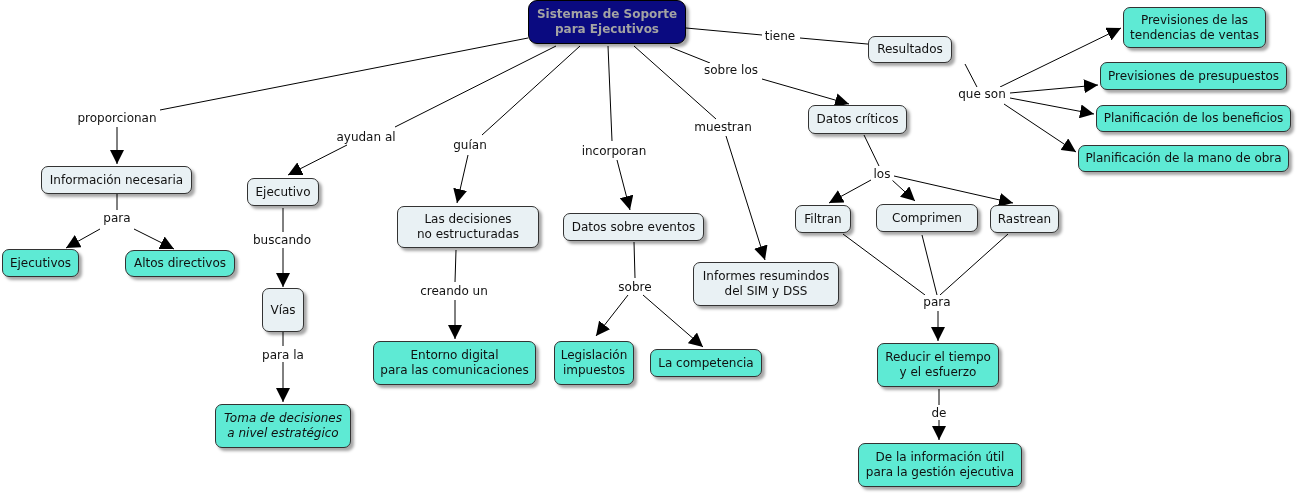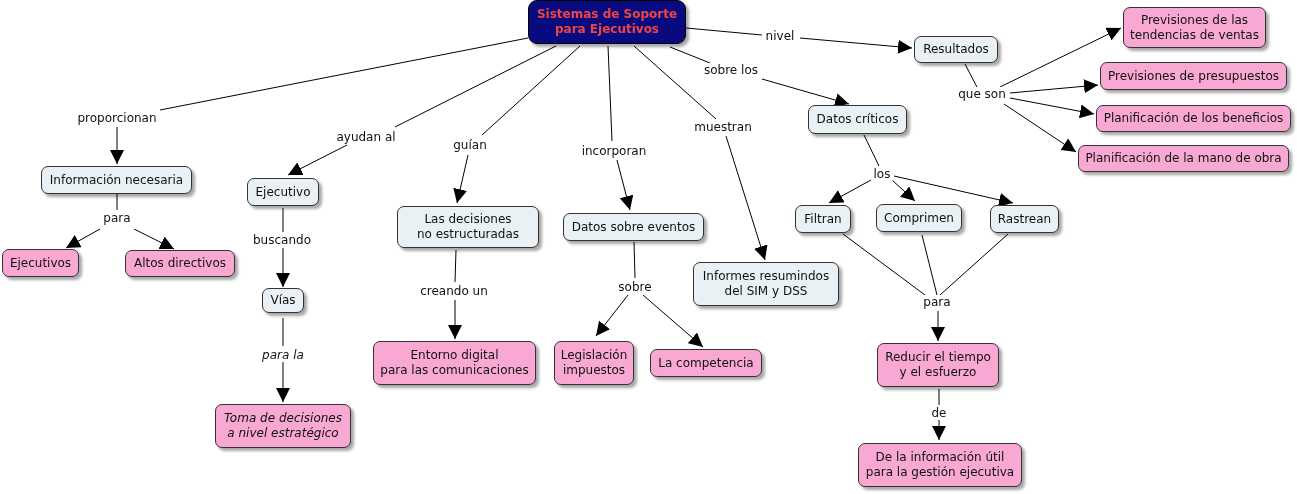--- a/index.html
+++ b/index.html
@@ -4,22 +4,22 @@
   <style>
     html, body { margin: 0; padding: 0; background: #ffffff; }
     body { width: 1297px; height: 494px; position: relative; overflow: hidden;
            font-family: "DejaVu Sans", sans-serif; font-size: 12px; color: #111; }
     #links { position: absolute; left: 0; top: 0; width: 1297px; height: 494px; }
     .node { position: absolute; box-sizing: border-box; border: 1px solid #333;
             border-radius: 7px; text-align: center; line-height: 15px; padding: 0 6px;
             display: flex; align-items: center; justify-content: center;
             box-shadow: 3px 3px 3px rgba(0,0,0,0.35); white-space: pre-line; }
     .blue { background: #e9f1f4; }
-    .yellow { background: #f9a8d4; }
-    .root { background: #0a0a80; color: #ef4444; font-weight: bold; font-size: 12px;
+    .yellow { background: #5eead4; }
+    .root { background: #0a0a80; color: #a3a3a3; font-weight: bold; font-size: 12px;
             border-radius: 9px; border: 1px solid #000; }
     .lbl { position: absolute; background: #fff; padding: 0 2px; line-height: 14px;
            white-space: nowrap; transform: translate(-50%, -50%); }
   </style>
 </head>
 <body>
 
 <svg id="links">
   <defs>
     <marker id="arr" viewBox="0 0 10 10" refX="10" refY="5" markerWidth="14" markerHeight="14" markerUnits="userSpaceOnUse" orient="auto">
@@ -75,65 +75,65 @@
     <line x1="1010" y1="93" x2="1098" y2="85" marker-end="url(#arr)"></line>
     <line x1="1010" y1="98" x2="1094" y2="114" marker-end="url(#arr)"></line>
     <line x1="1004" y1="104" x2="1076" y2="152" marker-end="url(#arr)"></line>
   </g>
 </svg>
 
 <div class="lbl" style="left:117px;top:118px;">proporcionan</div>
 <div class="lbl" style="left:117px;top:218px;">para</div>
 <div class="lbl" style="left:366px;top:137px;">ayudan al</div>
 <div class="lbl" style="left:282px;top:240px;">buscando</div>
-<div class="lbl" style="left:283px;top:355px;font-style:italic;">para la</div>
+<div class="lbl" style="left:283px;top:355px;">para la</div>
 <div class="lbl" style="left:470px;top:145px;">guían</div>
 <div class="lbl" style="left:454px;top:291px;">creando un</div>
 <div class="lbl" style="left:614px;top:151px;">incorporan</div>
 <div class="lbl" style="left:635px;top:287px;">sobre</div>
 <div class="lbl" style="left:723px;top:127px;">muestran</div>
 <div class="lbl" style="left:731px;top:70px;">sobre los</div>
 <div class="lbl" style="left:882px;top:174px;">los</div>
 <div class="lbl" style="left:937px;top:302px;">para</div>
 <div class="lbl" style="left:939px;top:413px;">de</div>
-<div class="lbl" style="left:780px;top:36px;">nivel</div>
+<div class="lbl" style="left:780px;top:36px;">tiene</div>
 <div class="lbl" style="left:982px;top:94px;">que son</div>
 
 <div class="node root" style="left:528px;top:0px;width:158px;height:44px;">Sistemas de Soporte
 para Ejecutivos</div>
 
 <div class="node blue" style="left:41px;top:166px;width:151px;height:28px;">Información necesaria</div>
 <div class="node yellow" style="left:2px;top:249px;width:77px;height:28px;">Ejecutivos</div>
-<div class="node yellow" style="left:125px;top:250px;width:110px;height:27px;">Altos directivos</div>
+<div class="node yellow" style="left:125px;top:250px;width:110px;height:27px;border-radius:9px;">Altos directivos</div>
 
 <div class="node blue" style="left:247px;top:178px;width:72px;height:28px;">Ejecutivo</div>
-<div class="node blue" style="left:262px;top:288px;width:42px;height:25px;">Vías</div>
+<div class="node blue" style="left:262px;top:288px;width:42px;height:44px;">Vías</div>
 <div class="node yellow" style="left:215px;top:404px;width:136px;height:44px;font-style:italic;">Toma de decisiones
 a nivel estratégico</div>
 
 <div class="node blue" style="left:397px;top:206px;width:142px;height:42px;">Las decisiones
 no estructuradas</div>
 <div class="node yellow" style="left:373px;top:341px;width:163px;height:44px;">Entorno digital
 para las comunicaciones</div>
 
 <div class="node blue" style="left:563px;top:213px;width:141px;height:28px;">Datos sobre eventos</div>
 <div class="node yellow" style="left:554px;top:341px;width:80px;height:44px;">Legislación
 impuestos</div>
 <div class="node yellow" style="left:650px;top:349px;width:112px;height:28px;">La competencia</div>
 
 <div class="node blue" style="left:693px;top:262px;width:146px;height:44px;">Informes resumindos
 del SIM y DSS</div>
 
 <div class="node blue" style="left:808px;top:105px;width:99px;height:29px;">Datos críticos</div>
 <div class="node blue" style="left:795px;top:205px;width:56px;height:28px;">Filtran</div>
-<div class="node blue" style="left:876px;top:204px;width:86px;height:28px;">Comprimen</div>
+<div class="node blue" style="left:876px;top:204px;width:102px;height:28px;">Comprimen</div>
 <div class="node blue" style="left:990px;top:205px;width:69px;height:28px;">Rastrean</div>
 <div class="node yellow" style="left:877px;top:343px;width:122px;height:44px;">Reducir el tiempo
 y el esfuerzo</div>
 <div class="node yellow" style="left:858px;top:443px;width:164px;height:44px;">De la información útil
 para la gestión ejecutiva</div>
 
-<div class="node blue" style="left:914px;top:36px;width:84px;height:27px;text-align:center;">Resultados</div>
+<div class="node blue" style="left:868px;top:36px;width:84px;height:27px;text-align:center;">Resultados</div>
 <div class="node yellow" style="left:1123px;top:7px;width:143px;height:41px;">Previsiones de las
 tendencias de ventas</div>
 <div class="node yellow" style="left:1100px;top:62px;width:187px;height:28px;">Previsiones de presupuestos</div>
 <div class="node yellow" style="left:1096px;top:105px;width:195px;height:27px;">Planificación de los beneficios</div>
 <div class="node yellow" style="left:1078px;top:145px;width:211px;height:27px;">Planificación de la mano de obra</div>
 
 </body></html>

